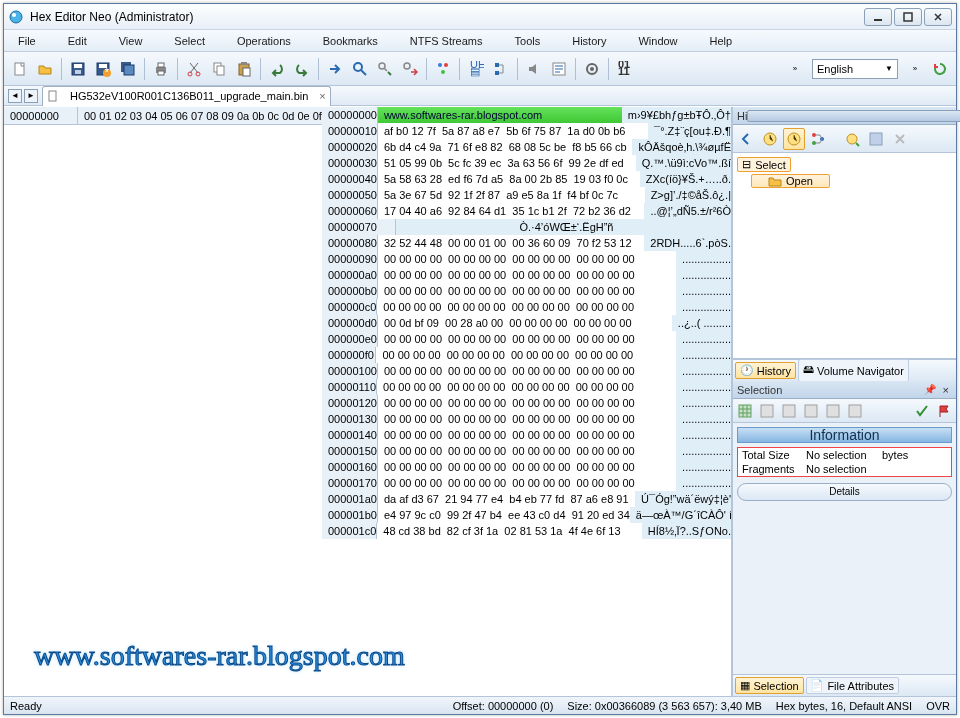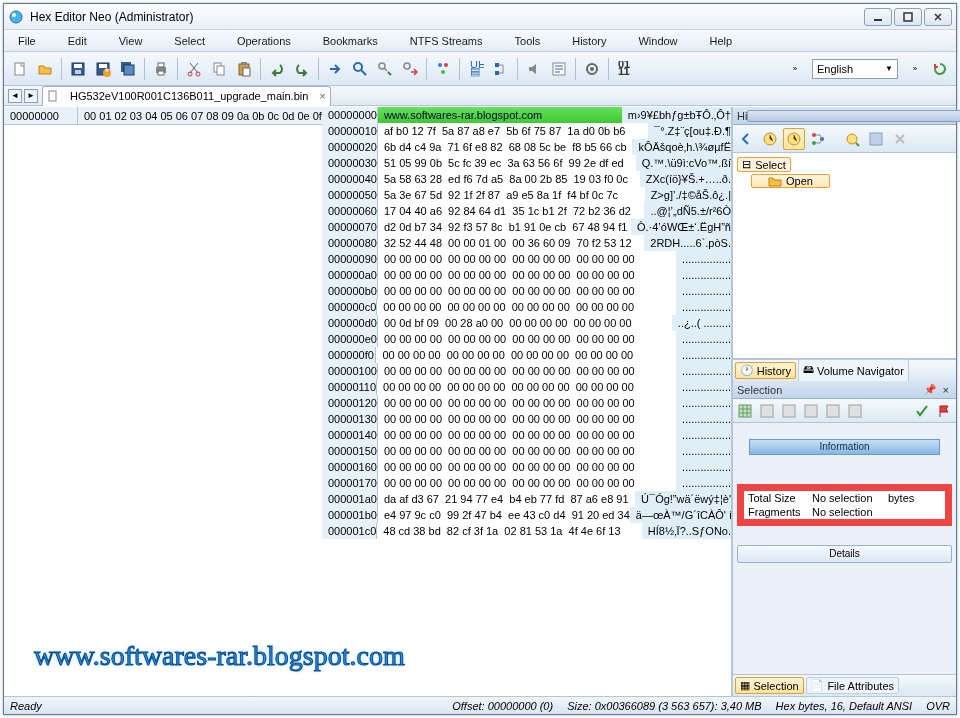--- a/index.html
+++ b/index.html
@@ -43,29 +43,29 @@
 .hist-tb .hbtn{ width:22px; height:22px; display:flex; align-items:center;justify-content:center;border-radius:2px;}
 .hist-tree { flex:0 0 206px; background:#fff; border-bottom:1px solid #b4c5d9; padding:4px; overflow:auto;}
 .hist-node { padding:1px 2px; display:flex; align-items:center; gap:4px;}
 .hist-node.root{ border:1px solid #f0a030; background:#fff3de; border-radius:2px; padding:0 4px; width:fit-content;}
 .hist-node.child{ margin-left:14px; margin-top:2px; background:linear-gradient(#fff3de,#ffe7b8); border:1px solid #f0a030; border-radius:2px; width:fit-content; padding:0 16px;}
 .hist-tabs { height:22px; background:linear-gradient(#f5f9fd,#dce8f4); border-top:1px solid #b4c5d9; display:flex; align-items:center; gap:2px; padding:0 2px;}
 .hist-tabs .ptab{ padding:1px 4px; border:1px solid #c0cde0; background:#eef4fa; border-radius:2px; display:flex; align-items:center; gap:3px; font-size:10px;}
 .hist-tabs .ptab.active{ background:linear-gradient(#fff3d6,#ffe4a0); border-color:#e0a030;}
 .sel-tb { height:24px; background:linear-gradient(#f5f9fd,#dce8f4); border-bottom:1px solid #b4c5d9; display:flex; align-items:center; gap:2px; padding:0 2px;}
 .sel-tb .sbtn { width:20px; height:20px; display:flex;align-items:center;justify-content:center;}
-.info-hdr{ height:16px; background:linear-gradient(#c8dff4,#86b6e2); color:#103050; text-align:center; font-size:10px; border:1px solid #6a9ac8; margin:16px; line-height:14px;}
-.info-tbl{ margin:13px 4px; background:#fff; border:7px solid #ef4444;}
+.info-hdr{ height:16px; background:linear-gradient(#c8dff4,#86b6e2); color:#103050; text-align:center; font-size:14px; border:1px solid #6a9ac8; margin:4px; line-height:14px;}
+.info-tbl{ margin:0 4px; background:#fff; border:1px solid #ef4444;}
 .info-tbl .irow{ display:flex; font-size:10px; padding:1px 4px;}
 .info-tbl .irow span:first-child{ width:64px;}
 .info-tbl .irow span:nth-child(2){ width:76px;}
-.details-btn{ margin:6px 4px; height:18px; background:linear-gradient(#f5f9fd,#dce8f4); border:1px solid #9ab0c8; border-radius:2px; text-align:center; line-height:16px; font-size:10px;}
+.details-btn{ margin:6px 4px; height:18px; background:linear-gradient(#f5f9fd,#dce8f4); border:1px solid #9ab0c8; border-radius:9px; text-align:center; line-height:16px; font-size:10px;}
 .statusbar { position:absolute; left:0; right:0; bottom:0; height:18px; background:linear-gradient(#f0f5fb,#dae5f1); border-top:1px solid #b4c5d9; display:flex; align-items:center; padding:0 6px; font-size:11px; }
 .statusbar .sb-spacer{ flex:1;}
-.statusbar span{ margin-right:14px; white-space:nowrap;font-style:italic;}
+.statusbar span{ margin-right:14px; white-space:nowrap;}
 .watermark { position:absolute; left:30px; bottom:42px; font-family:"Comic Sans MS",cursive; font-size:28px; color:#2a8fe0; -webkit-text-stroke:1px #0a4a8a; text-shadow:0 0 2px #fff,0 0 4px #9cd4ff; pointer-events:none;}
 svg { display:block; }
 </style>
 </head>
 <body>
 
 <div class="window">
   <div class="titlebar">
     <span class="app-icon">
       <svg width="16" height="16">
@@ -322,21 +322,20 @@
             <div class="bytes">5a 3e 67 5d  92 1f 2f 87  a9 e5 8a 1f  f4 bf 0c 7c</div>
             <div class="ascii">Z&gt;g]’./‡©åŠ.ô¿.|</div>
           </div>
           <div class="hex-row">
             <div class="off">00000060</div>
             <div class="bytes">17 04 40 a6  92 84 64 d1  35 1c b1 2f  72 b2 36 d2</div>
             <div class="ascii">..@¦’„dÑ5.±/r²6Ò</div>
           </div>
           <div class="hex-row">
             <div class="off">00000070</div>
-            <div class="bytes">d2 0d b7 34  92 f3 57 8c  b1 91 0e cb  67 48 94 f1</div>
             <div class="ascii">Ò.·4’óWŒ±‘.ËgH”ñ</div>
           </div>
           <div class="hex-row">
             <div class="off">00000080</div>
             <div class="bytes">32 52 44 48  00 00 01 00  00 36 60 09  70 f2 53 12</div>
             <div class="ascii">2RDH.....6`.pòS.</div>
           </div>
           <div class="hex-row">
             <div class="off">00000090</div>
             <div class="bytes">00 00 00 00  00 00 00 00  00 00 00 00  00 00 00 00</div>

